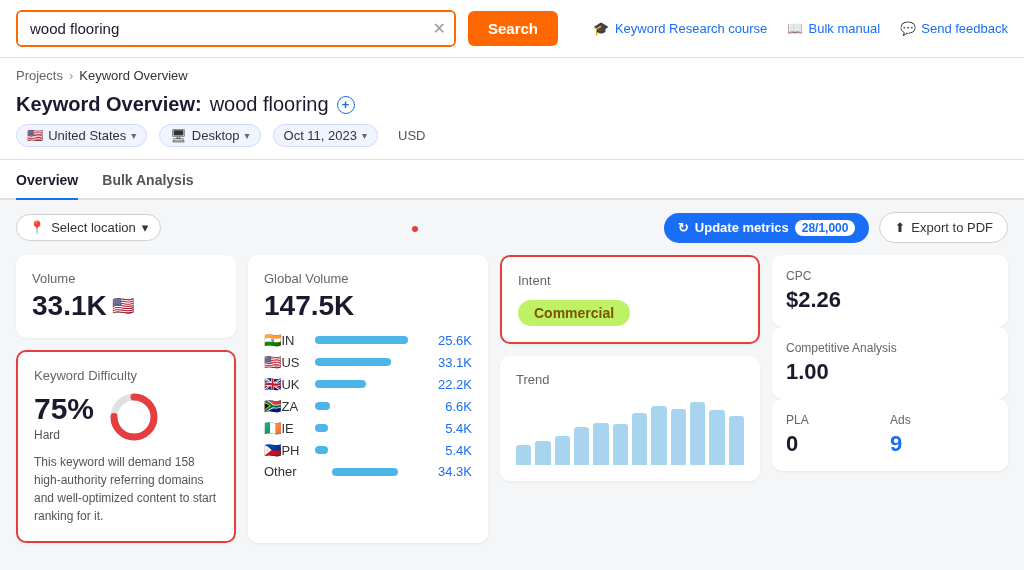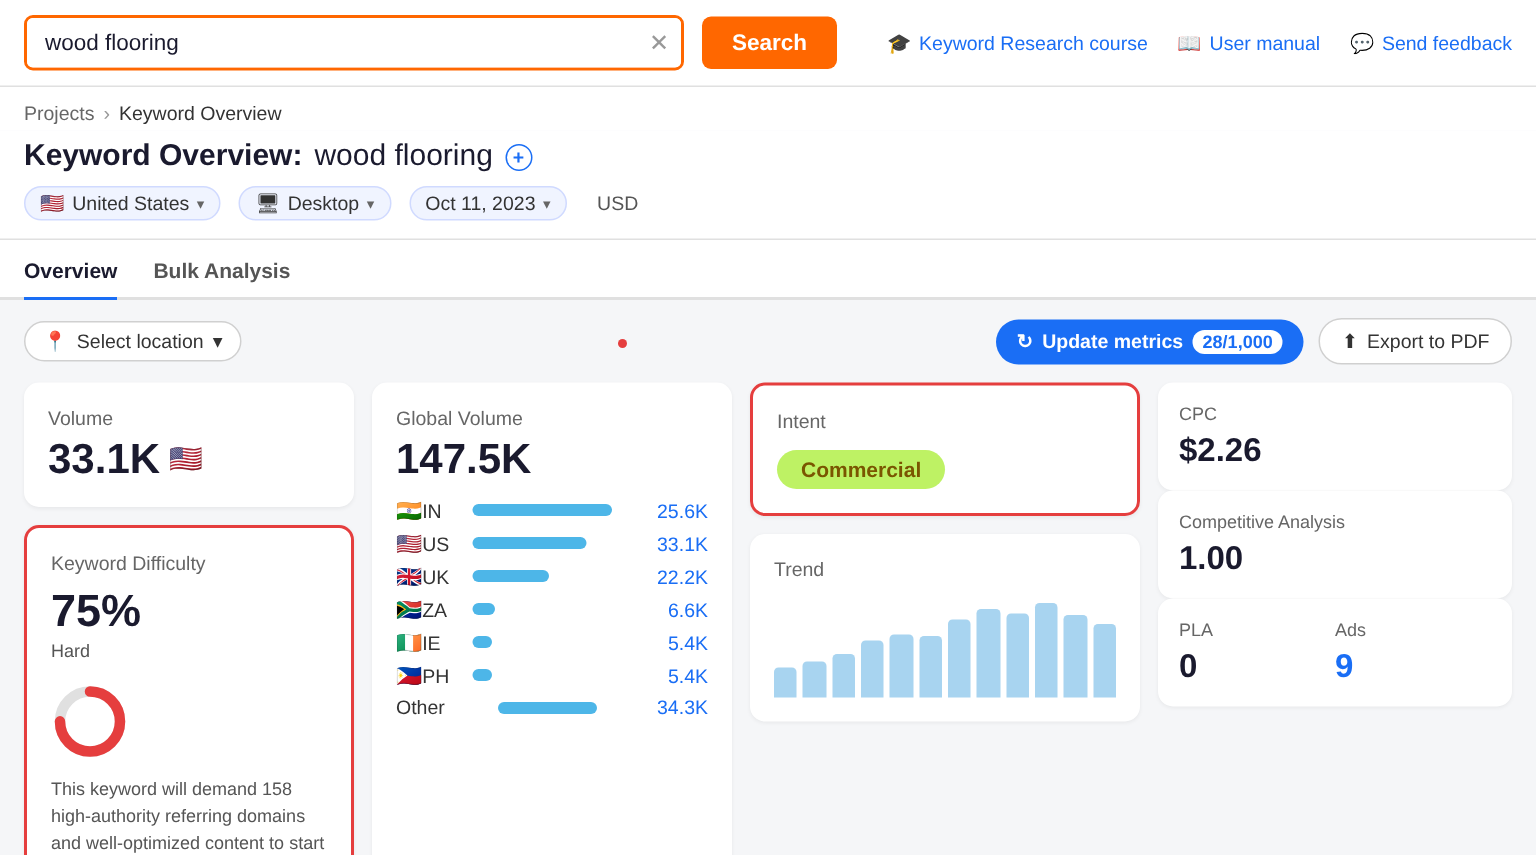--- a/index.html
+++ b/index.html
@@ -44,21 +44,21 @@
     .card { background: #fff; border-radius: 10px; padding: 16px; box-shadow: 0 1px 3px rgba(0,0,0,0.06); }
     .card.highlighted { border: 2px solid #e53e3e; }
 
     .card-label { font-size: 13px; color: #666; margin-bottom: 4px; }
     .card-value { font-size: 28px; font-weight: 700; display: flex; align-items: center; gap: 6px; }
     .flag { font-size: 18px; }
 
     
     .kd-card { }
     .kd-title { font-size: 13px; color: #666; margin-bottom: 8px; }
-    .kd-row { display: flex; align-items: flex-start; gap: 14px; flex-direction: column; }
+    .kd-row { display: flex; align-items: center; gap: 14px; }
     .kd-value { font-size: 30px; font-weight: 700; }
     .kd-donut { position: relative; width: 52px; height: 52px; }
     .kd-label { font-size: 12px; color: #555; margin-top: 2px; }
     .kd-desc { font-size: 12px; color: #555; margin-top: 10px; line-height: 1.5; }
 
     
     .donut-svg { transform: rotate(-90deg); }
 
     
     .gv-card {}
@@ -102,21 +102,21 @@
   </div>
   <button class="search-btn">Search</button>
 
   <div class="header-links">
     <a class="header-link">
       <span>🎓</span>
       <span>Keyword Research course</span>
     </a>
     <a class="header-link">
       <span>📖</span>
-      <span>User manual</span>
+      <span>Bulk manual</span>
     </a>
     <a class="header-link">
       <span>💬</span>
       <span>Send feedback</span>
     </a>
   </div>
 </div>
 
 <div class="breadcrumb">
   <a>Projects</a>

